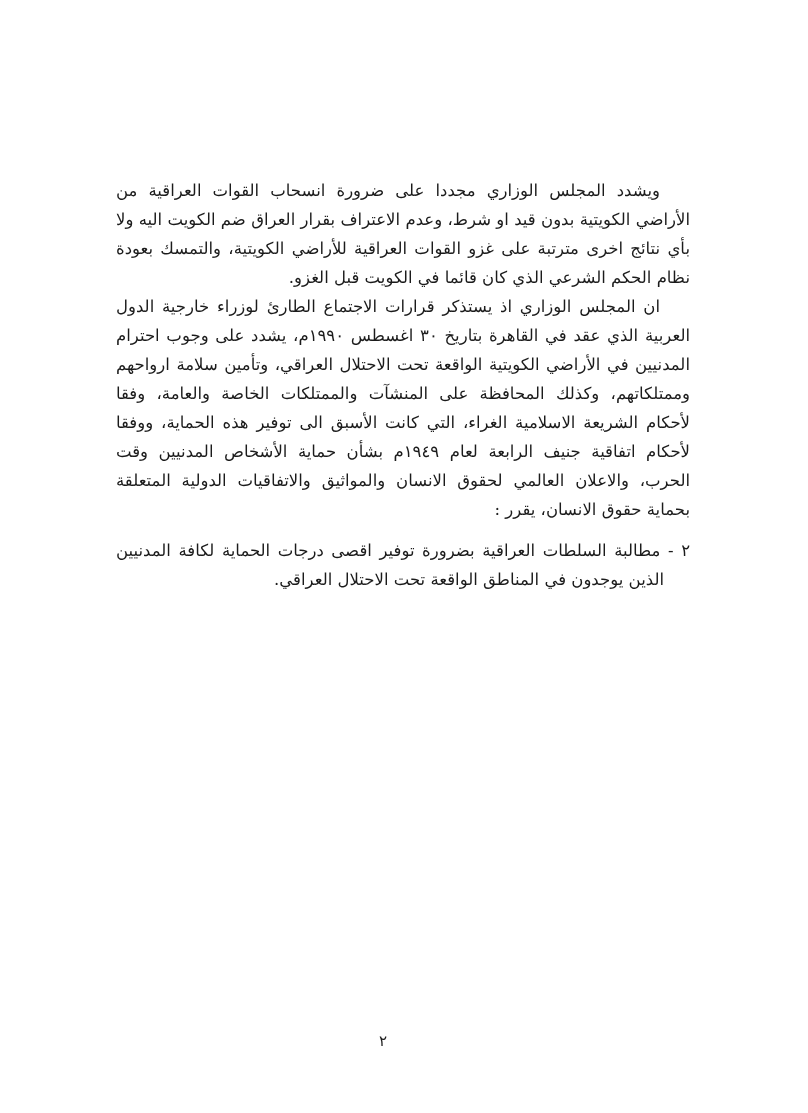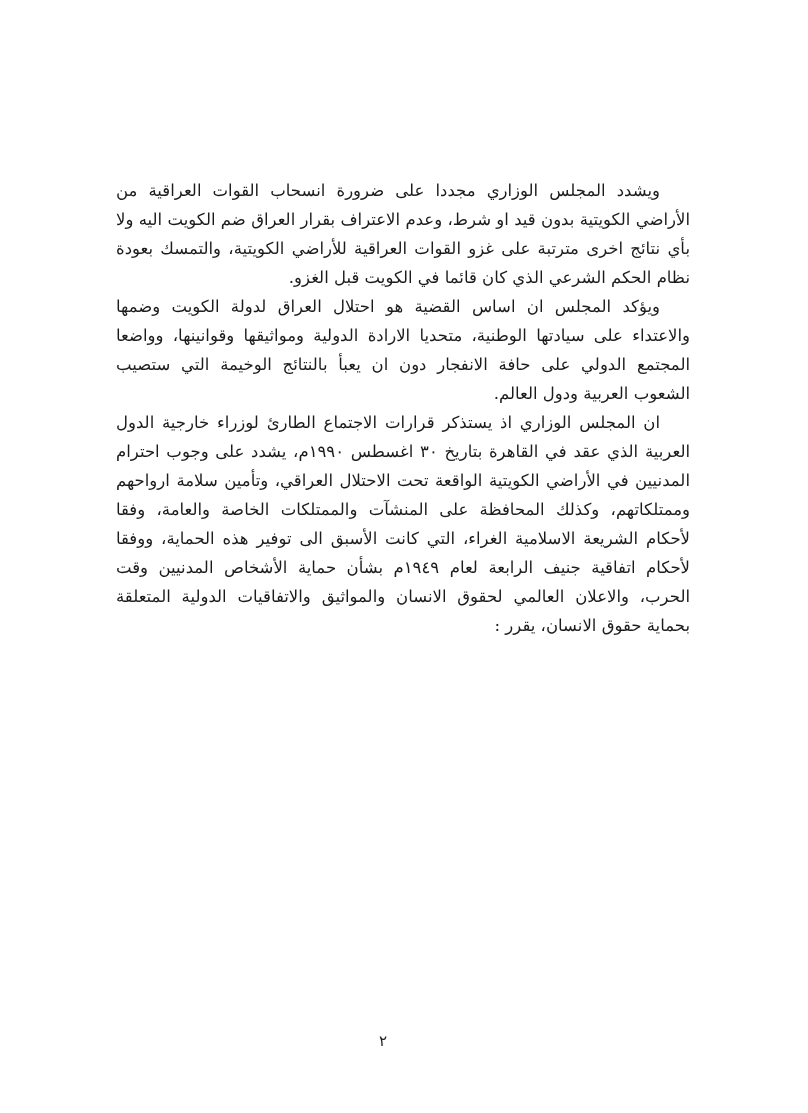--- a/index.html
+++ b/index.html
@@ -55,27 +55,30 @@
 </style>
 </head>
 <body>
 
 <div class="page">
 
   <div class="content">
 
     <p class="para">ويشدد المجلس الوزاري مجددا على ضرورة انسحاب القوات العراقية من الأراضي الكويتية بدون قيد او شرط، وعدم الاعتراف بقرار العراق ضم الكويت اليه ولا بأي نتائج اخرى مترتبة على غزو القوات العراقية للأراضي الكويتية، والتمسك بعودة نظام الحكم الشرعي الذي كان قائما في الكويت قبل الغزو.</p>
 
-    <p class="para">ويؤكد المجلس ان اساس القضية هو احتلال العراق لدولة الكويت وضمها والاعتداء على سيادتها الوطنية، متحديا الارادة الدولية ومواثيقها وقوانينها، وواضعا المجتمع الدولي على حافة الانفجار دون ان يعبأ بالنتائج الوخيمة التي ستصيب الشعوب العربية ودول العالم.</p>
 
     <p class="para">ان المجلس الوزاري اذ يستذكر قرارات الاجتماع الطارئ لوزراء خارجية الدول العربية الذي عقد في القاهرة بتاريخ ٣٠ اغسطس ١٩٩٠م، يشدد على وجوب احترام المدنيين في الأراضي الكويتية الواقعة تحت الاحتلال العراقي، وتأمين سلامة ارواحهم وممتلكاتهم، وكذلك المحافظة على المنشآت والممتلكات الخاصة والعامة، وفقا لأحكام الشريعة الاسلامية الغراء، التي كانت الأسبق الى توفير هذه الحماية، ووفقا لأحكام اتفاقية جنيف الرابعة لعام ١٩٤٩م بشأن حماية الأشخاص المدنيين وقت الحرب، والاعلان العالمي لحقوق الانسان والمواثيق والاتفاقيات الدولية المتعلقة بحماية حقوق الانسان، يقرر :</p>
 
     <div class="resolution-list">
 
 
+      <div class="list-item">
+        <span class="list-item-number">٢ -</span>
+        <span class="list-item-text">مطالبة السلطات العراقية بضرورة توفير اقصى درجات الحماية لكافة المدنيين الذين يوجدون في المناطق الواقعة تحت الاحتلال العراقي.</span>
+      </div>
 
 
 
     </div>
 
   </div>
 
   <div class="page-number">٢</div>
 
 </div>

